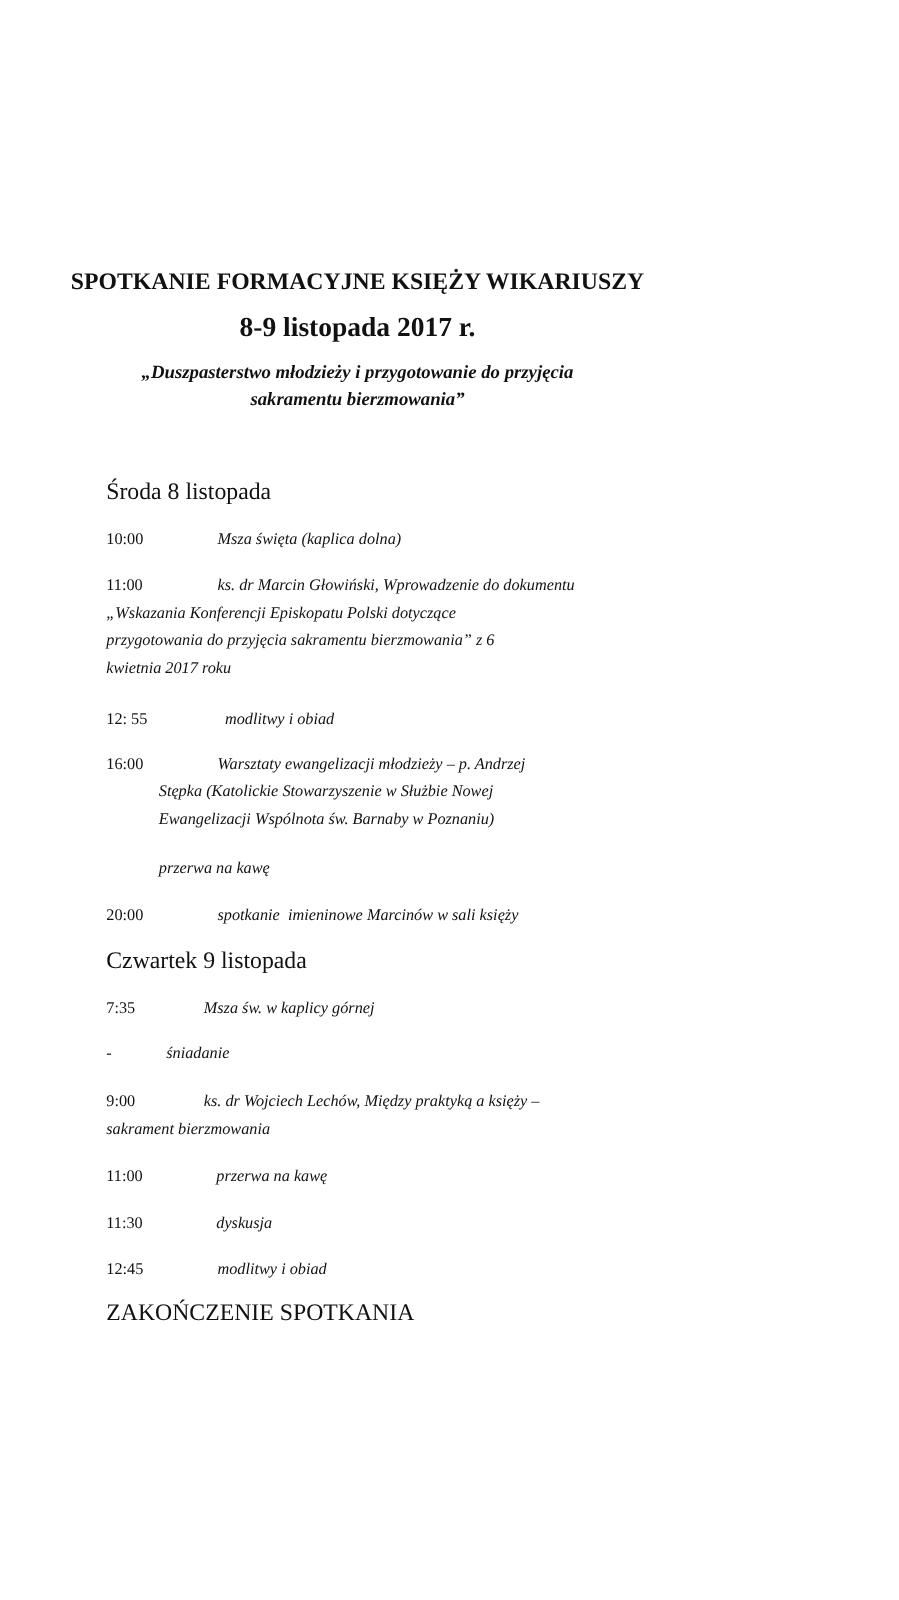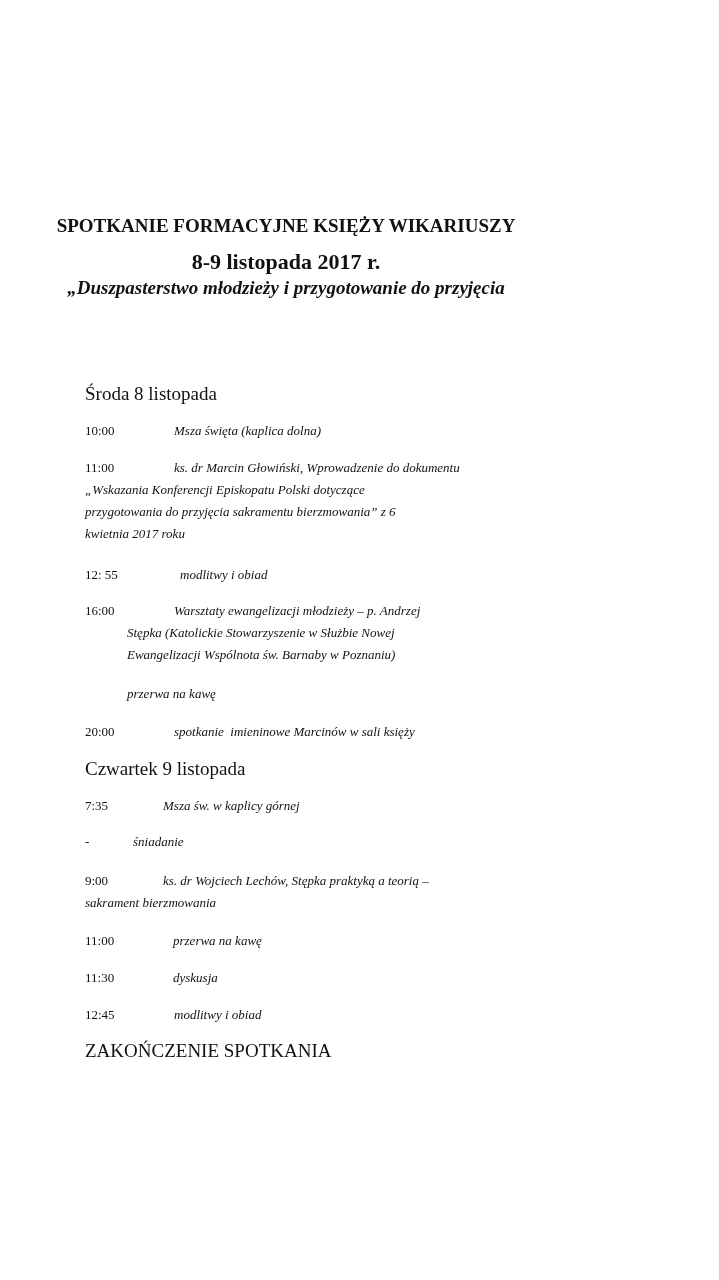--- a/index.html
+++ b/index.html
@@ -33,24 +33,24 @@
       top: 215px;
       font-weight: bold;
       font-size: 19px;
     }
     .h-date {
       top: 251px;
       font-weight: bold;
       font-size: 22px;
     }
     .h-subtitle {
-      top: 277px;
+      top: 287px;
       font-weight: bold;
       font-style: italic;
-      font-size: 19px;
+      font-size: 15px;
       line-height: 22px;
     }
     .h-subtitle span { display: block; }
 
     .day {
       position: absolute;
       left: 85px;
       font-weight: normal;
       font-size: 19px;
     }
@@ -80,20 +80,21 @@
   </style>
 </head>
 <body>
 
 <div class="page">
 
   <div class="header h-title">SPOTKANIE FORMACYJNE KSIĘŻY WIKARIUSZY</div>
   <div class="header h-date">8-9 listopada 2017 r.</div>
   <div class="header h-subtitle">
     <span>„Duszpasterstwo młodzieży i przygotowanie do przyjęcia</span>
+    <span>sakramentu bierzmowania”</span>
   </div>
 
   <div class="day" style="top:383px;">Środa 8 listopada</div>
 
   <div class="entry" style="top:420px;">
     <span class="time">10:00</span>
     <span class="text" style="padding-left:89px;">
       <span class="line">Msza święta (kaplica dolna)</span>
     </span>
   </div>
@@ -150,21 +151,21 @@
   <div class="entry" style="top:831px;">
     <span class="time">-</span>
     <span class="text" style="padding-left:48px;">
       <span class="line">śniadanie</span>
     </span>
   </div>
 
   <div class="entry" style="top:870px;">
     <span class="time">9:00</span>
     <span class="text">
-      <span class="line" style="padding-left:78px;">ks. dr Wojciech Lechów, Stępka praktyką a teorią –</span>
+      <span class="line" style="padding-left:78px;">ks. dr Wojciech Lechów, Między praktyką a księży –</span>
       <span class="line">sakrament bierzmowania</span>
     </span>
   </div>
 
   <div class="entry" style="top:930px;">
     <span class="time">11:00</span>
     <span class="text" style="padding-left:88px;">
       <span class="line">przerwa na kawę</span>
     </span>
   </div>

